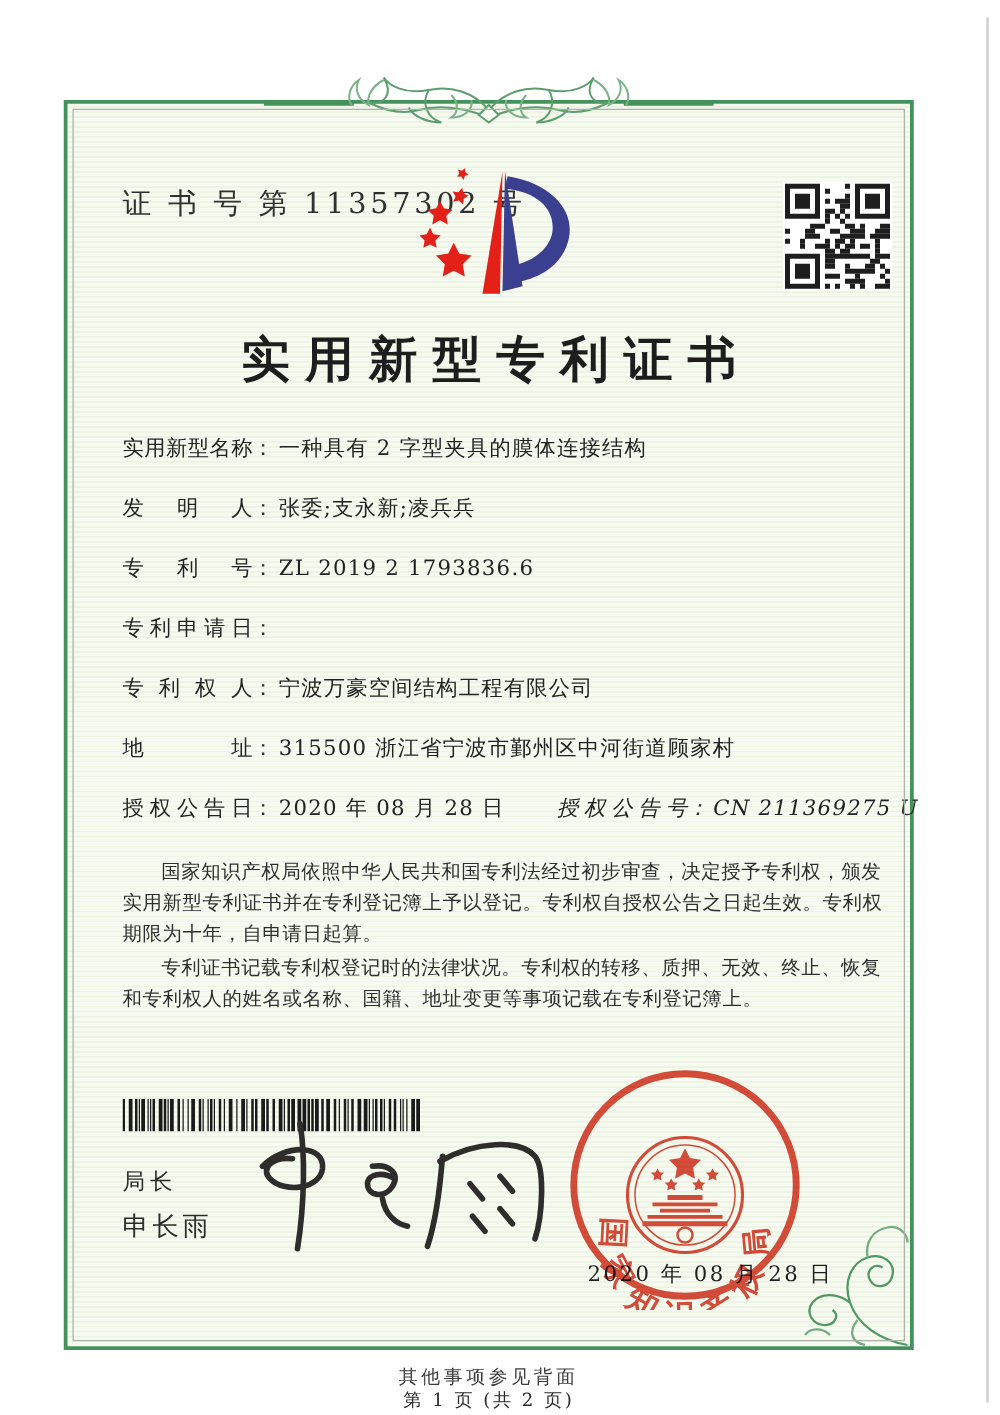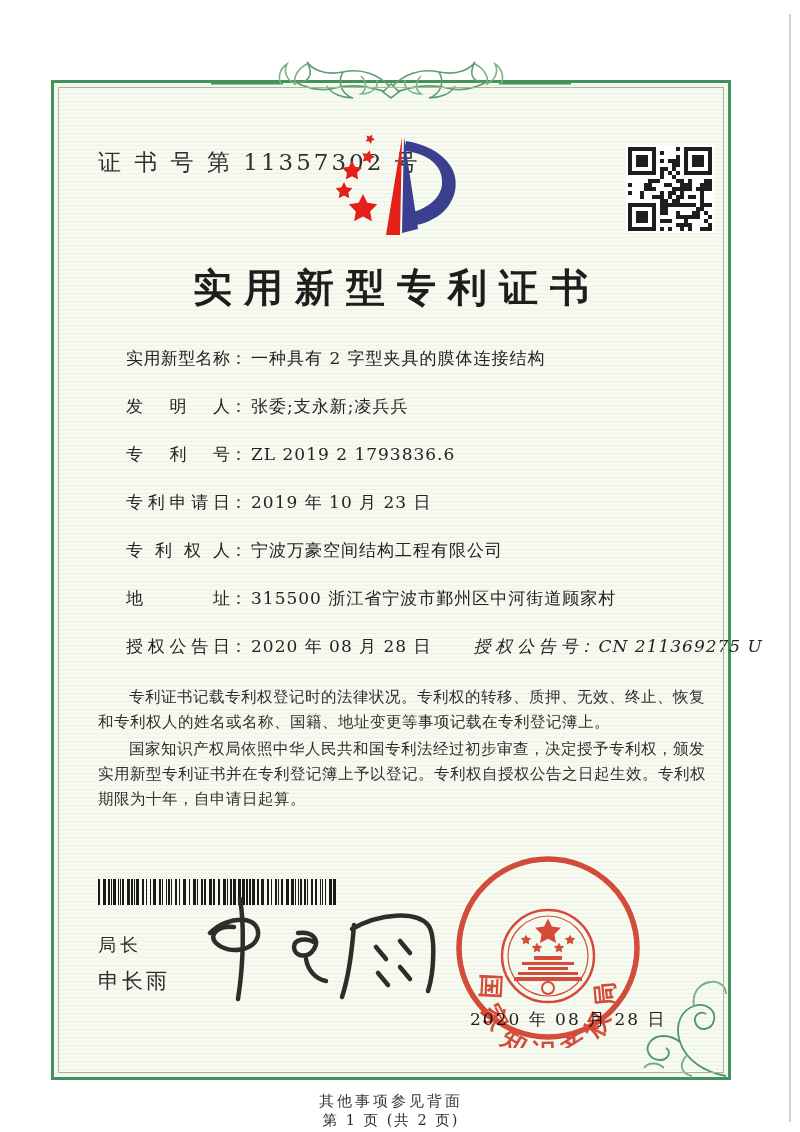--- a/index.html
+++ b/index.html
@@ -26,21 +26,21 @@
   .cert-no{position:absolute;left:44px;top:64px;font-size:23px;letter-spacing:3px;color:#303030;}
   .logo{position:absolute;left:282px;top:48px;}
   .qr{position:absolute;left:572px;top:62px;width:88px;height:88px;}
   .title{
     position:absolute;left:0;top:178px;width:100%;margin:0;text-align:center;
     font-size:39px;font-weight:bold;letter-spacing:12px;text-indent:12px;color:#1d1d1d;
   }
   
   .fields{position:absolute;left:44px;top:264px;width:616px;font-size:17px;}
   .frow{display:flex;align-items:baseline;height:48px;}
-  .fgroup{display:flex;align-items:baseline;white-space:nowrap;margin-left:28px;}
+  .fgroup{display:flex;align-items:baseline;white-space:nowrap;}
   .fgroup.second{margin-left:42px;font-style:italic;}
   .flabel{display:inline-block;width:104px;text-align:justify;text-align-last:justify;color:#222;}
   .fcolon{margin:0 4px 0 0;}
   .fvalue{letter-spacing:1px;color:#222;}
   
   .paras{position:absolute;left:44px;top:602px;width:622px;font-size:15.5px;line-height:25px;
          color:#2e2e2e;font-style:normal;}
   .paras p{margin:0 0 2px 0;text-indent:2em;letter-spacing:0.5px;}
   
   .barcode{position:absolute;left:44px;top:796px;}
@@ -266,21 +266,20 @@
           <span class="fgroup">
             <span class="flabel">专利号</span>
             <span class="fcolon">：</span>
             <span class="fvalue">ZL 2019 2 1793836.6</span>
           </span>
         </div>
         <div class="frow">
           <span class="fgroup">
             <span class="flabel">专利申请日</span>
             <span class="fcolon">：</span>
-            <span class="fvalue">2019 年 10 月 23 日</span>
           </span>
         </div>
         <div class="frow">
           <span class="fgroup">
             <span class="flabel">专利权人</span>
             <span class="fcolon">：</span>
             <span class="fvalue">宁波万豪空间结构工程有限公司</span>
           </span>
         </div>
         <div class="frow">
@@ -298,22 +297,22 @@
           </span>
           <span class="fgroup second">
             <span class="flabel">授权公告号</span>
             <span class="fcolon">：</span>
             <span class="fvalue">CN 211369275 U</span>
           </span>
         </div>
       </div>
 
     <div class="paras" id="paras">
+        <p>国家知识产权局依照中华人民共和国专利法经过初步审查，决定授予专利权，颁发实用新型专利证书并在专利登记簿上予以登记。专利权自授权公告之日起生效。专利权期限为十年，自申请日起算。</p>
         <p>专利证书记载专利权登记时的法律状况。专利权的转移、质押、无效、终止、恢复和专利权人的姓名或名称、国籍、地址变更等事项记载在专利登记簿上。</p>
-        <p>国家知识产权局依照中华人民共和国专利法经过初步审查，决定授予专利权，颁发实用新型专利证书并在专利登记簿上予以登记。专利权自授权公告之日起生效。专利权期限为十年，自申请日起算。</p>
       </div>
 
     <div class="barcode">
       <svg id="barcode-svg" width="238" height="27" viewBox="0 0 238 27">
           <rect x="0" y="0" width="2" height="26" fill="#1a1a1a"></rect>
           <rect x="5" y="0" width="3" height="26" fill="#1a1a1a"></rect>
           <rect x="10" y="0" width="2" height="26" fill="#1a1a1a"></rect>
           <rect x="13" y="0" width="1" height="26" fill="#1a1a1a"></rect>
           <rect x="15" y="0" width="3" height="26" fill="#1a1a1a"></rect>
           <rect x="20" y="0" width="1" height="26" fill="#1a1a1a"></rect>

